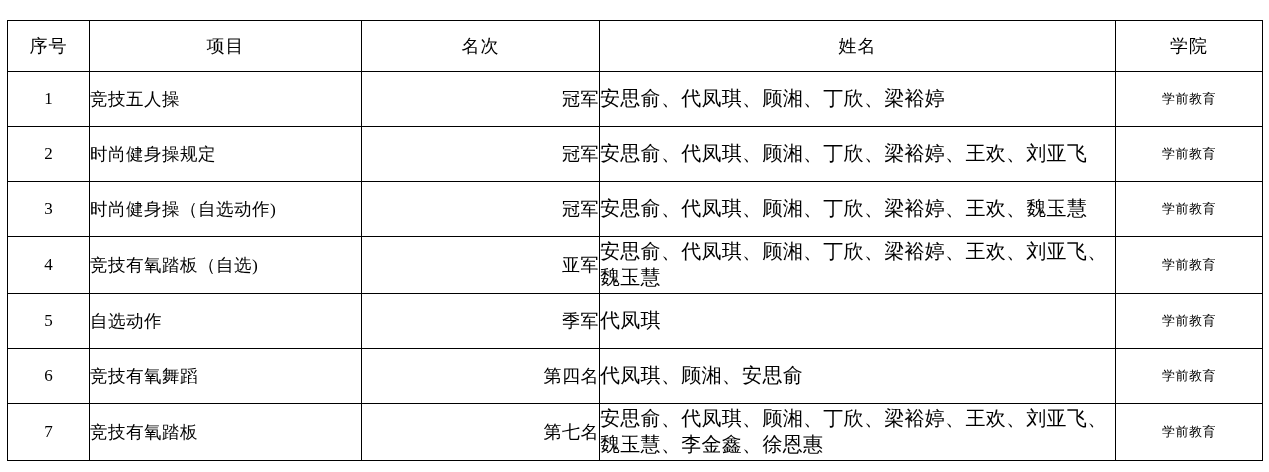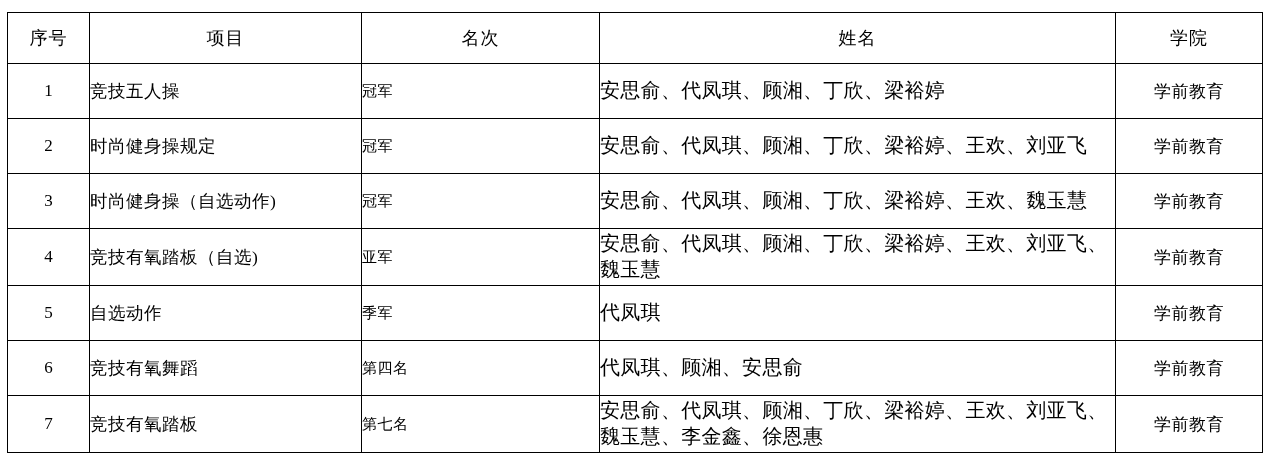--- a/index.html
+++ b/index.html
@@ -12,21 +12,21 @@
     height: 472px;
     font-family: "Liberation Serif", "DejaVu Serif", serif;
     color: #000000;
     overflow: hidden;
   }
   .page {
     position: relative;
     width: 1269px;
     height: 340px;
     box-sizing: border-box;
-    padding: 12px 7px 0 7px;
+    padding: 20px 7px 0 7px;
   }
   table.results {
     border-collapse: collapse;
     width: 1255px;
     table-layout: fixed;
     font-size: 17.5px;
   }
   table.results col.c-seq   { width: 82px; }
   table.results col.c-event { width: 272px; }
   table.results col.c-rank  { width: 238px; }
@@ -53,34 +53,34 @@
     height: 54px;
     font-size: 17px;
     font-family: "Liberation Serif", "DejaVu Serif", serif;
   }
   td.event {
     text-align: left;
     font-size: 17.5px;
     letter-spacing: 0.5px;
   }
   td.rank {
-    text-align: left;
-    font-size: 15px;
+    text-align: right;
+    font-size: 18px;
     letter-spacing: 0.5px;
   }
   td.names {
     text-align: left;
     font-size: 20px;
     padding: 2px 6px 2px 7px;
     line-height: 1.28;
     letter-spacing: 0.3px;
   }
   td.dept {
     text-align: center;
-    font-size: 17px;
+    font-size: 13px;
     letter-spacing: 0.5px;
   }
   tr.r-tall td { height: 56px; }
   tr.r-short td { height: 54px; }
 </style>
 </head>
 <body>
 
 <div class="page">
   <table class="results">

